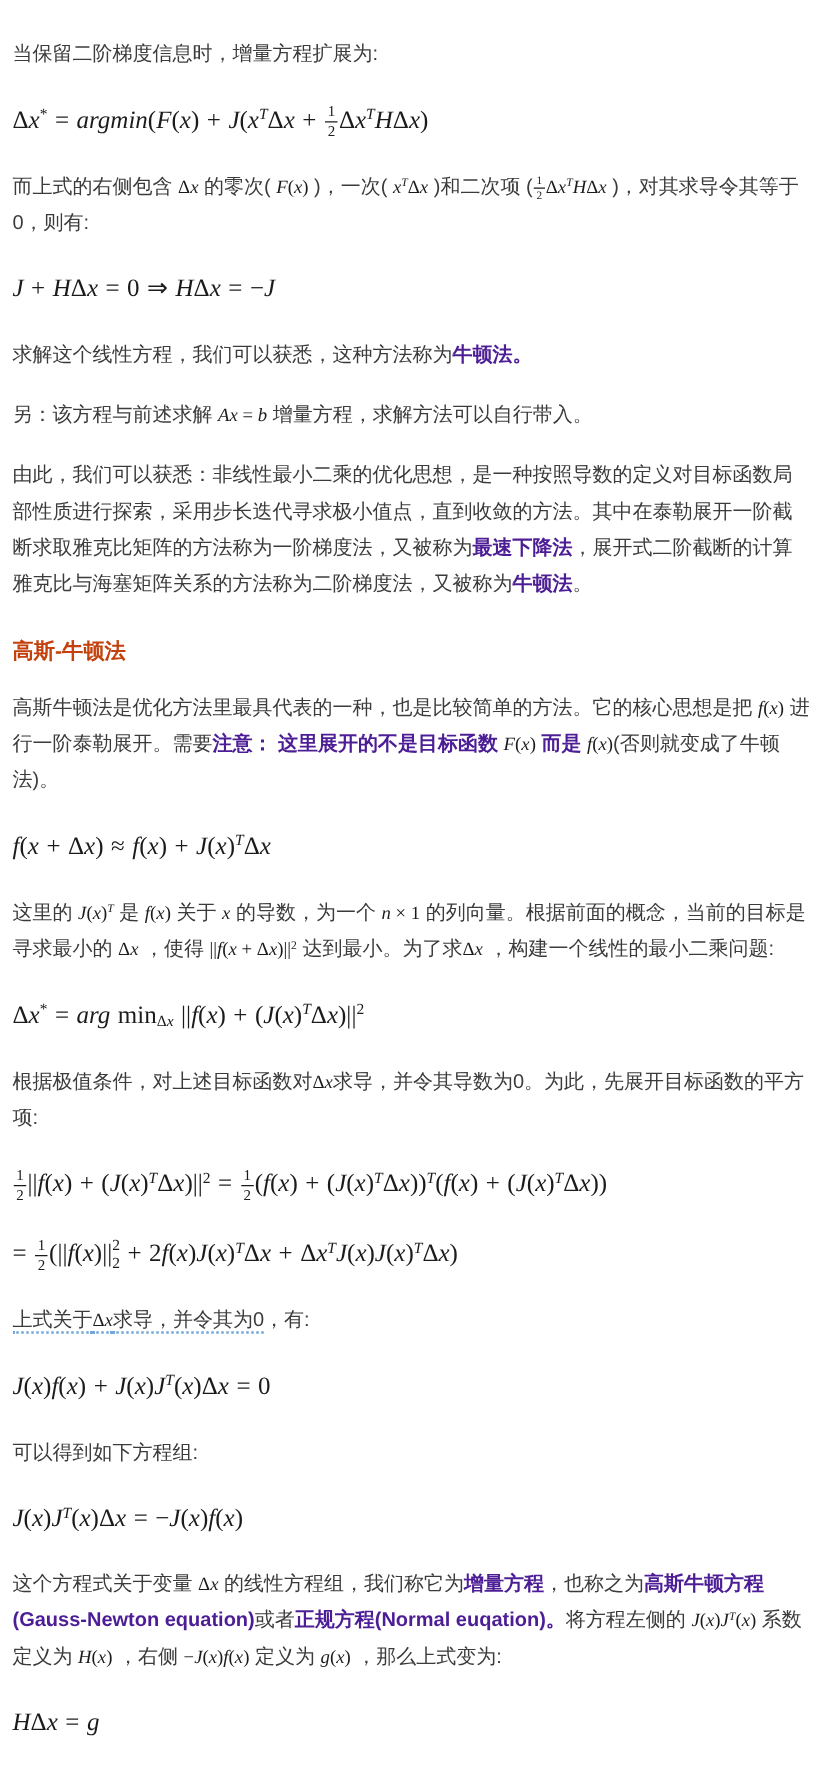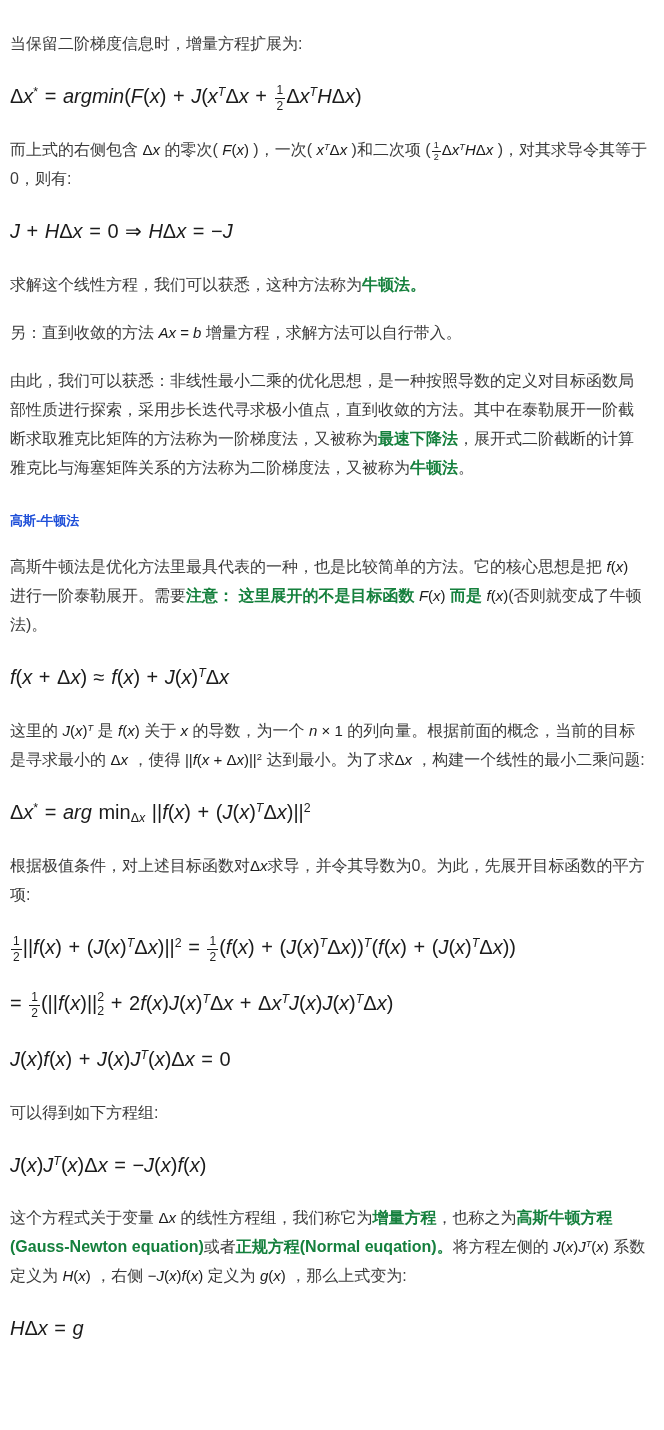--- a/index.html
+++ b/index.html
@@ -12,32 +12,32 @@
   }
   article { padding: 10px 16px 26px 10px; }
 
   .para {
     font-size: 16px;
     line-height: 29px;
     margin: 19px 0;
     text-align: left;
   }
   .heading {
-    font-size: 13px;
+    font-size: 17px;
     line-height: 24px;
     font-weight: 700;
-    color: #1d4ed8;
+    color: #c2410c;
     margin: 27px 0 19px 0;
   }
-  .b { font-weight: 700; color: #15803d; }
+  .b { font-weight: 700; color: #4c1d95; }
   .u { border-bottom: 2px dotted #74a7dc; padding-bottom: 0; }
 
   
   .math {
-    font-family: Liberation Sans, sans-serif;
+    font-family: Liberation Serif, serif;
     color: #1b1b1b;
   }
   .math-block {
     font-size: 20px;
     line-height: 1.75;
     margin: 21px 0;
     word-spacing: 1px;
   }
   .im { font-size: 15px; line-height: 1; white-space: nowrap; }
   .mi { font-style: italic; }
@@ -68,28 +68,29 @@
 </style>
 </head>
 <body>
 
 <article>
     <p class="para"><span>当保留二阶梯度信息时，增量方程扩展为:</span></p>
     <div class="math-block math"><span class="mn">Δ</span><span class="mi">x</span><span class="msup"><span class="mn">*</span></span><span class="mn"> = </span><span class="mi">argmin</span><span class="mn">(</span><span class="mi">F</span><span class="mn">(</span><span class="mi">x</span><span class="mn">) + </span><span class="mi">J</span><span class="mn">(</span><span class="mi">x</span><span class="msup"><span class="mi">T</span></span><span class="mn">Δ</span><span class="mi">x</span><span class="mn"> + </span><span class="frac"><span class="fnum">1</span><span class="fden">2</span></span><span class="mn">Δ</span><span class="mi">x</span><span class="msup"><span class="mi">T</span></span><span class="mi">H</span><span class="mn">Δ</span><span class="mi">x</span><span class="mn">)</span></div>
     <p class="para"><span>而上式的右侧包含 </span><span class="im math"><span class="mn">Δ</span><span class="mi">x</span></span><span> 的零次( </span><span class="im math"><span class="mi">F</span><span class="mn">(</span><span class="mi">x</span><span class="mn">)</span></span><span> )，一次( </span><span class="im math"><span class="mi">x</span><span class="msup"><span class="mi">T</span></span><span class="mn">Δ</span><span class="mi">x</span></span><span> )和二次项 (</span><span class="im math"><span class="frac"><span class="fnum">1</span><span class="fden">2</span></span><span class="mn">Δ</span><span class="mi">x</span><span class="msup"><span class="mi">T</span></span><span class="mi">H</span><span class="mn">Δ</span><span class="mi">x</span></span><span> )，对其求导令其等于0，则有:</span></p>
     <div class="math-block math"><span class="mi">J</span><span class="mn"> + </span><span class="mi">H</span><span class="mn">Δ</span><span class="mi">x</span><span class="mn"> = 0 ⇒ </span><span class="mi">H</span><span class="mn">Δ</span><span class="mi">x</span><span class="mn"> = −</span><span class="mi">J</span></div>
     <p class="para"><span>求解这个线性方程，我们可以获悉，这种方法称为</span><span class="b">牛顿法。</span></p>
-    <p class="para"><span>另：直到收敛的方法 </span><span class="im math"><span class="mi">Ax</span><span class="mn"> = </span><span class="mi">b</span></span><span> 增量方程，求解方法可以自行带入。</span></p>
+    <p class="para"><span>另：该方程与前述求解 </span><span class="im math"><span class="mi">Ax</span><span class="mn"> = </span><span class="mi">b</span></span><span> 增量方程，求解方法可以自行带入。</span></p>
     <p class="para"><span>由此，我们可以获悉：非线性最小二乘的优化思想，是一种按照导数的定义对目标函数局部性质进行探索，采用步长迭代寻求极小值点，直到收敛的方法。其中在泰勒展开一阶截断求取雅克比矩阵的方法称为一阶梯度法，又被称为</span><span class="b">最速下降法</span><span>，展开式二阶截断的计算雅克比与海塞矩阵关系的方法称为二阶梯度法，又被称为</span><span class="b">牛顿法</span><span>。</span></p>
     <h3 class="heading">高斯-牛顿法</h3>
     <p class="para"><span>高斯牛顿法是优化方法里最具代表的一种，也是比较简单的方法。它的核心思想是把 </span><span class="im math"><span class="mi">f</span><span class="mn">(</span><span class="mi">x</span><span class="mn">)</span></span><span> 进行一阶泰勒展开。需要</span><span class="b">注意： 这里展开的不是目标函数 </span><span class="im math"><span class="mi">F</span><span class="mn">(</span><span class="mi">x</span><span class="mn">)</span></span><span class="b"> 而是 </span><span class="im math"><span class="mi">f</span><span class="mn">(</span><span class="mi">x</span><span class="mn">)</span></span><span>(否则就变成了牛顿法)。</span></p>
     <div class="math-block math"><span class="mi">f</span><span class="mn">(</span><span class="mi">x</span><span class="mn"> + Δ</span><span class="mi">x</span><span class="mn">) ≈ </span><span class="mi">f</span><span class="mn">(</span><span class="mi">x</span><span class="mn">) + </span><span class="mi">J</span><span class="mn">(</span><span class="mi">x</span><span class="mn">)</span><span class="msup"><span class="mi">T</span></span><span class="mn">Δ</span><span class="mi">x</span></div>
     <p class="para"><span>这里的 </span><span class="im math"><span class="mi">J</span><span class="mn">(</span><span class="mi">x</span><span class="mn">)</span><span class="msup"><span class="mi">T</span></span></span><span> 是 </span><span class="im math"><span class="mi">f</span><span class="mn">(</span><span class="mi">x</span><span class="mn">)</span></span><span> 关于 </span><span class="im math"><span class="mi">x</span></span><span> 的导数，为一个 </span><span class="im math"><span class="mi">n</span><span class="mn"> × 1</span></span><span> 的列向量。根据前面的概念，当前的目标是寻求最小的 </span><span class="im math"><span class="mn">Δ</span><span class="mi">x</span></span><span> ，使得 </span><span class="im math"><span class="mn">||</span><span class="mi">f</span><span class="mn">(</span><span class="mi">x</span><span class="mn"> + Δ</span><span class="mi">x</span><span class="mn">)||</span><span class="msup"><span class="mn">2</span></span></span><span> 达到最小。为了求</span><span class="im math"><span class="mn">Δ</span><span class="mi">x</span></span><span> ，构建一个线性的最小二乘问题:</span></p>
     <div class="math-block math"><span class="mn">Δ</span><span class="mi">x</span><span class="msup"><span class="mn">*</span></span><span class="mn"> = </span><span class="mi">arg</span><span class="mn"> </span><span class="mn">min</span><span class="msub"><span class="mn">Δ</span><span class="mi">x</span></span><span class="mn"> ||</span><span class="mi">f</span><span class="mn">(</span><span class="mi">x</span><span class="mn">) + (</span><span class="mi">J</span><span class="mn">(</span><span class="mi">x</span><span class="mn">)</span><span class="msup"><span class="mi">T</span></span><span class="mn">Δ</span><span class="mi">x</span><span class="mn">)||</span><span class="msup"><span class="mn">2</span></span></div>
     <p class="para"><span>根据极值条件，对上述目标函数对</span><span class="im math"><span class="mn">Δ</span><span class="mi">x</span></span><span>求导，并令其导数为0。为此，先展开目标函数的平方项:</span></p>
     <div class="math-block math"><span class="frac"><span class="fnum">1</span><span class="fden">2</span></span><span class="mn">||</span><span class="mi">f</span><span class="mn">(</span><span class="mi">x</span><span class="mn">) + (</span><span class="mi">J</span><span class="mn">(</span><span class="mi">x</span><span class="mn">)</span><span class="msup"><span class="mi">T</span></span><span class="mn">Δ</span><span class="mi">x</span><span class="mn">)||</span><span class="msup"><span class="mn">2</span></span><span class="mn"> = </span><span class="frac"><span class="fnum">1</span><span class="fden">2</span></span><span class="mn">(</span><span class="mi">f</span><span class="mn">(</span><span class="mi">x</span><span class="mn">) + (</span><span class="mi">J</span><span class="mn">(</span><span class="mi">x</span><span class="mn">)</span><span class="msup"><span class="mi">T</span></span><span class="mn">Δ</span><span class="mi">x</span><span class="mn">))</span><span class="msup"><span class="mi">T</span></span><span class="mn">(</span><span class="mi">f</span><span class="mn">(</span><span class="mi">x</span><span class="mn">) + (</span><span class="mi">J</span><span class="mn">(</span><span class="mi">x</span><span class="mn">)</span><span class="msup"><span class="mi">T</span></span><span class="mn">Δ</span><span class="mi">x</span><span class="mn">))</span></div>
     <div class="math-block math"><span class="mn">= </span><span class="frac"><span class="fnum">1</span><span class="fden">2</span></span><span class="mn">(||</span><span class="mi">f</span><span class="mn">(</span><span class="mi">x</span><span class="mn">)||</span><span class="stack"><span>2</span><span>2</span></span><span class="mn"> + 2</span><span class="mi">f</span><span class="mn">(</span><span class="mi">x</span><span class="mn">)</span><span class="mi">J</span><span class="mn">(</span><span class="mi">x</span><span class="mn">)</span><span class="msup"><span class="mi">T</span></span><span class="mn">Δ</span><span class="mi">x</span><span class="mn"> + Δ</span><span class="mi">x</span><span class="msup"><span class="mi">T</span></span><span class="mi">J</span><span class="mn">(</span><span class="mi">x</span><span class="mn">)</span><span class="mi">J</span><span class="mn">(</span><span class="mi">x</span><span class="mn">)</span><span class="msup"><span class="mi">T</span></span><span class="mn">Δ</span><span class="mi">x</span><span class="mn">)</span></div>
+    <p class="para"><span class="u">上式关于</span><span class="im math u"><span class="mn">Δ</span><span class="mi">x</span></span><span class="u">求导，并令其为0</span><span>，有:</span></p>
     <div class="math-block math"><span class="mi">J</span><span class="mn">(</span><span class="mi">x</span><span class="mn">)</span><span class="mi">f</span><span class="mn">(</span><span class="mi">x</span><span class="mn">) + </span><span class="mi">J</span><span class="mn">(</span><span class="mi">x</span><span class="mn">)</span><span class="mi">J</span><span class="msup"><span class="mi">T</span></span><span class="mn">(</span><span class="mi">x</span><span class="mn">)Δ</span><span class="mi">x</span><span class="mn"> = 0</span></div>
     <p class="para"><span>可以得到如下方程组:</span></p>
     <div class="math-block math tight-bottom"><span class="mi">J</span><span class="mn">(</span><span class="mi">x</span><span class="mn">)</span><span class="mi">J</span><span class="msup"><span class="mi">T</span></span><span class="mn">(</span><span class="mi">x</span><span class="mn">)Δ</span><span class="mi">x</span><span class="mn"> = −</span><span class="mi">J</span><span class="mn">(</span><span class="mi">x</span><span class="mn">)</span><span class="mi">f</span><span class="mn">(</span><span class="mi">x</span><span class="mn">)</span></div>
     <p class="para tight-top"><span>这个方程式关于变量 </span><span class="im math"><span class="mn">Δ</span><span class="mi">x</span></span><span> 的线性方程组，我们称它为</span><span class="b">增量方程</span><span>，也称之为</span><span class="b">高斯牛顿方程(Gauss-Newton equation)</span><span>或者</span><span class="b">正规方程(Normal euqation)。</span><span>将方程左侧的 </span><span class="im math"><span class="mi">J</span><span class="mn">(</span><span class="mi">x</span><span class="mn">)</span><span class="mi">J</span><span class="msup"><span class="mi">T</span></span><span class="mn">(</span><span class="mi">x</span><span class="mn">)</span></span><span> 系数定义为 </span><span class="im math"><span class="mi">H</span><span class="mn">(</span><span class="mi">x</span><span class="mn">)</span></span><span> ，右侧 </span><span class="im math"><span class="mn">−</span><span class="mi">J</span><span class="mn">(</span><span class="mi">x</span><span class="mn">)</span><span class="mi">f</span><span class="mn">(</span><span class="mi">x</span><span class="mn">)</span></span><span> 定义为 </span><span class="im math"><span class="mi">g</span><span class="mn">(</span><span class="mi">x</span><span class="mn">)</span></span><span> ，那么上式变为:</span></p>
     <div class="math-block math"><span class="mi">H</span><span class="mn">Δ</span><span class="mi">x</span><span class="mn"> = </span><span class="mi">g</span></div>
   </article>
 
 </body></html>

